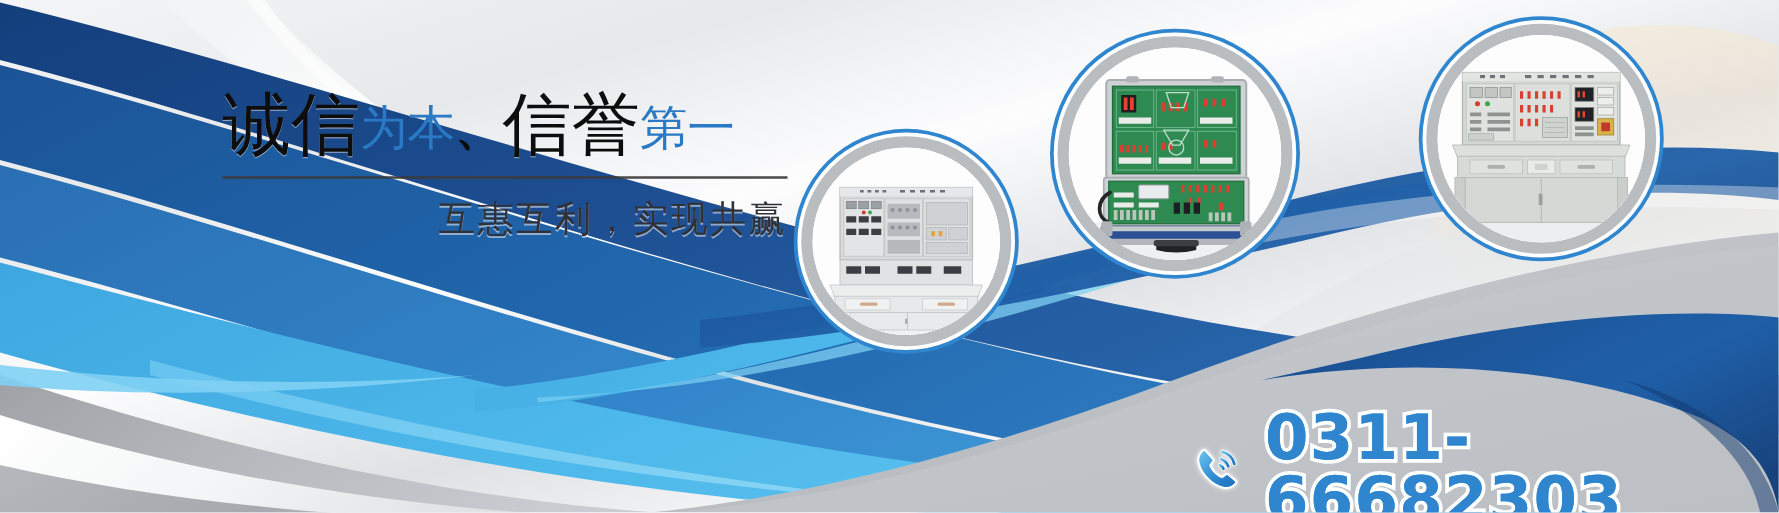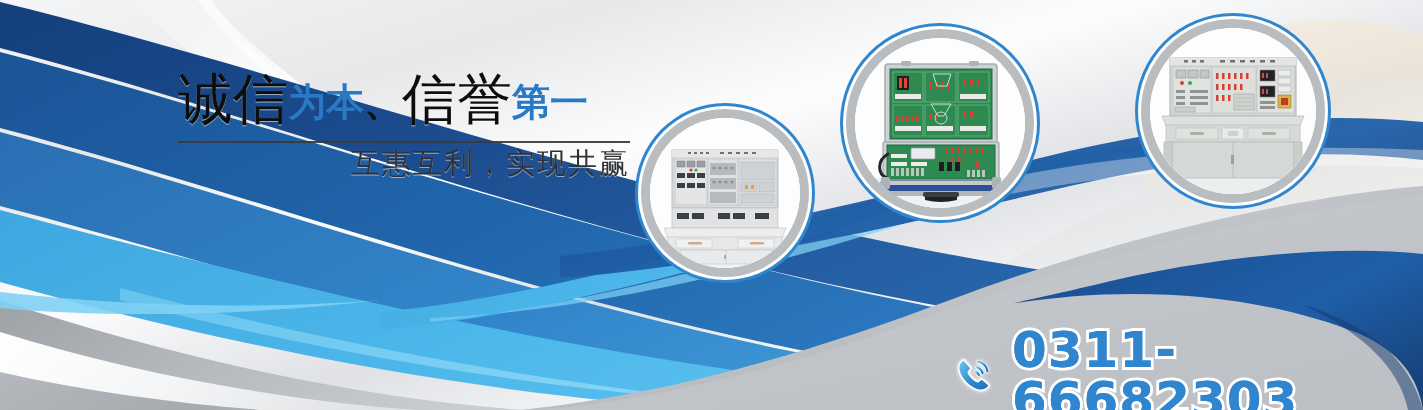--- a/index.html
+++ b/index.html
@@ -19,31 +19,31 @@
   .textblock{position:absolute;left:178px;top:72px;width:452px;z-index:40;}
   .headline{
     white-space:nowrap;line-height:1;
     font-family:"DejaVu Sans","Liberation Sans",sans-serif;
   }
   .hl-big{
     font-size:55px;font-weight:normal;color:#0d0d0d;letter-spacing:0px;
     text-shadow:0 1px 0 rgba(255,255,255,.55);
   }
   .hl-sm{
-    font-size:38px;font-weight:bold;color:#2a79c4;letter-spacing:0px;
+    font-size:38px;font-weight:normal;color:#2a79c4;letter-spacing:0px;
     position:relative;top:-3px;
   }
   .hl-punct{
     font-size:38px;font-weight:bold;color:#0d0d0d;position:relative;top:-3px;
   }
   .rule{
     margin-top:14px;width:452px;height:2px;background:#3b3b3b;opacity:.92;
   }
   .subline{
-    margin-top:1px;text-align:right;white-space:nowrap;
+    margin-top:13px;text-align:right;white-space:nowrap;
     font-family:"DejaVu Sans","Liberation Sans",sans-serif;
     font-size:29px;color:#2f3136;letter-spacing:2px;
     text-shadow:0 1px 0 rgba(255,255,255,.5);
   }
 
   
   .circle{
     position:absolute;border-radius:50%;z-index:35;
     background:#ffffff;
     box-shadow:0 0 0 9px #b9bdc0, 0 0 0 12px #ffffff, 0 0 0 15px #2f86cf;

